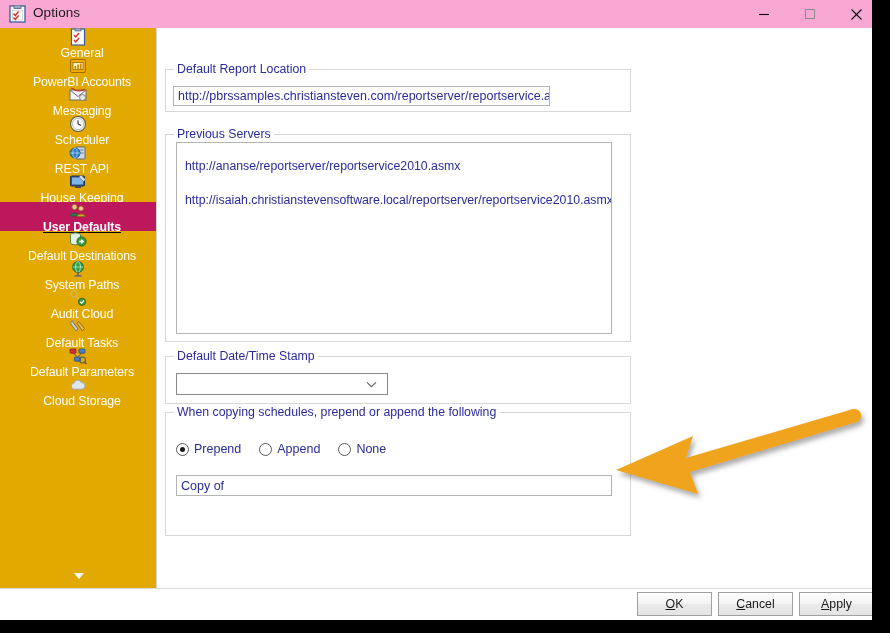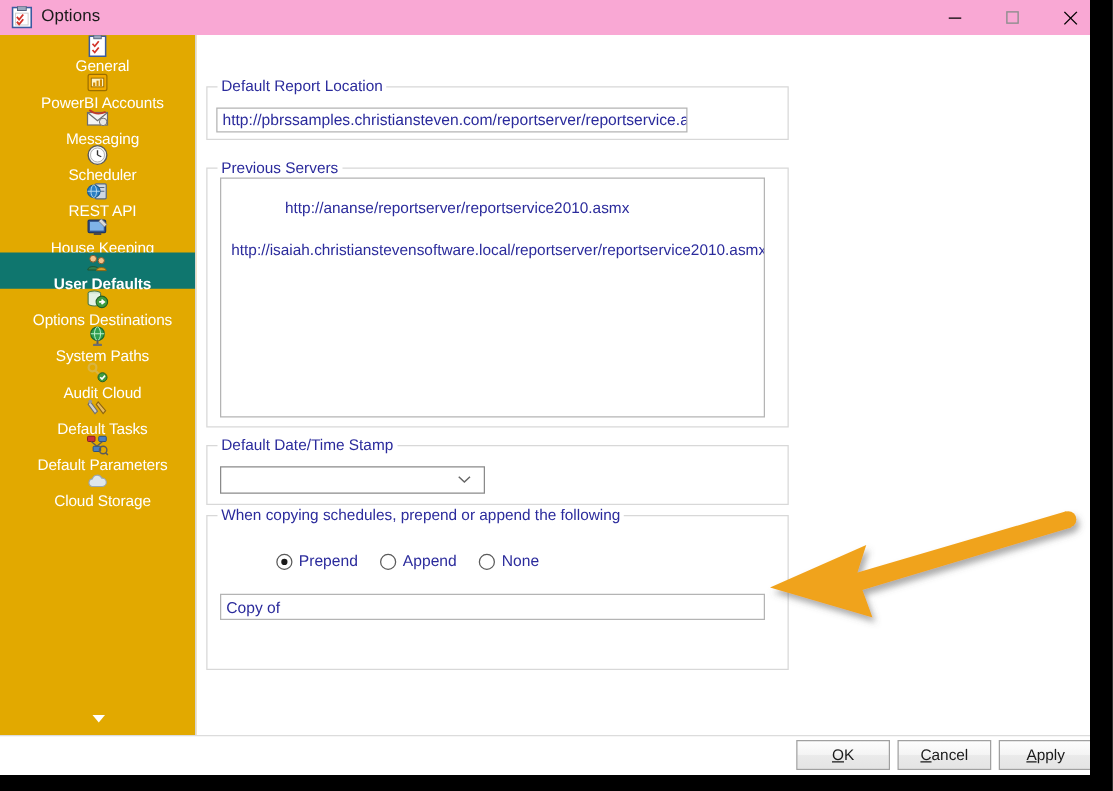--- a/index.html
+++ b/index.html
@@ -94,21 +94,22 @@
     flex: 0 0 18px;
     position: relative;
   }
   .side-item .s-label {
     font-size: 12.3px;
     color: #ffffff;
     white-space: nowrap;
     letter-spacing: -0.1px;
   }
   .side-item.selected {
-    background: #0f766e;
+    background: #be185d;
+    text-decoration: underline;
   }
   .side-item.selected .s-label {
     font-weight: bold;
   }
   #side-scroll {
     position: absolute;
     left: 0;
     bottom: 8px;
     width: 157px;
     text-align: center;
@@ -432,21 +433,21 @@
 
       <div class="side-item">
         <span class="s-icon">
           <svg width="18" height="18" viewBox="0 0 18 18">
             <ellipse cx="6.5" cy="3.8" rx="5" ry="2" fill="#cfe3cf" stroke="#4b7a4b" stroke-width="0.9"></ellipse>
             <path d="M1.5 3.8 v8 a5 2 0 0 0 10 0 v-8" fill="#e4f1e4" stroke="#4b7a4b" stroke-width="0.9"></path>
             <circle cx="12.5" cy="10.5" r="4.6" fill="#3f9c3f" stroke="#236023" stroke-width="0.9"></circle>
             <path d="M10.3 10.5 h3.2 M12.2 8.7 L14.4 10.5 L12.2 12.3" stroke="#ffffff" stroke-width="1.3" fill="none"></path>
           </svg>
         </span>
-        <span class="s-label">Options Destinations</span>
+        <span class="s-label">Default Destinations</span>
       </div>
 
       <div class="side-item">
         <span class="s-icon">
           <svg width="18" height="18" viewBox="0 0 18 18">
             <circle cx="9" cy="7" r="5.4" fill="#2f9e4f" stroke="#1b6a33" stroke-width="1"></circle>
             <ellipse cx="9" cy="7" rx="2.4" ry="5.4" fill="none" stroke="#bdf0cc" stroke-width="0.8"></ellipse>
             <line x1="3.6" y1="7" x2="14.4" y2="7" stroke="#bdf0cc" stroke-width="0.8"></line>
             <rect x="8.2" y="12" width="1.6" height="3.2" fill="#5a5a5a"></rect>
             <rect x="5.4" y="15" width="7.2" height="1.8" rx="0.7" fill="#6e6e6e"></rect>
@@ -515,41 +516,41 @@
         <span class="gb-legend">Default Report Location</span>
       </div>
       <div class="textbox" style="left:15px; top:58px; width:377px; height:20px;" title="http://pbrssamples.christiansteven.com/reportserver/reportservice.asmx">
         <span>http://pbrssamples.christiansteven.com/reportserver/reportservice.asmx</span>
       </div>
 
       <div class="groupbox" style="left:7px; top:106px; width:466px; height:208px;">
         <span class="gb-legend">Previous Servers</span>
       </div>
       <div class="listbox" style="left:18px; top:114px; width:436px; height:192px;">
-        <div class="listitem" style="margin-top:14px;margin-left:43px;">http://ananse/reportserver/reportservice2010.asmx</div>
+        <div class="listitem" style="margin-top:14px;">http://ananse/reportserver/reportservice2010.asmx</div>
         <div class="listitem" style="margin-top:16px;">http://isaiah.christianstevensoftware.local/reportserver/reportservice2010.asmx</div>
       </div>
 
       <div class="groupbox" style="left:7px; top:328px; width:466px; height:48px;">
         <span class="gb-legend">Default Date/Time Stamp</span>
       </div>
       <div class="combobox" style="left:18px; top:345px; width:212px; height:22px;">
         <span class="combo-value"></span>
         <span class="chev">
           <svg width="11" height="7" viewBox="0 0 11 7">
             <path d="M1 1.4 L5.5 5.6 L10 1.4" fill="none" stroke="#666666" stroke-width="1.2"></path>
           </svg>
         </span>
       </div>
 
       <div class="groupbox" style="left:7px; top:384px; width:466px; height:124px;">
         <span class="gb-legend">When copying schedules, prepend or append the following</span>
       </div>
 
-      <div class="radio-row" style="left:18px; top:414px;margin-left:45px;">
+      <div class="radio-row" style="left:18px; top:414px;">
         <label class="radio checked">
           <span class="dot"></span>
           <span>Prepend</span>
         </label>
         <label class="radio">
           <span class="dot"></span>
           <span>Append</span>
         </label>
         <label class="radio">
           <span class="dot"></span>

